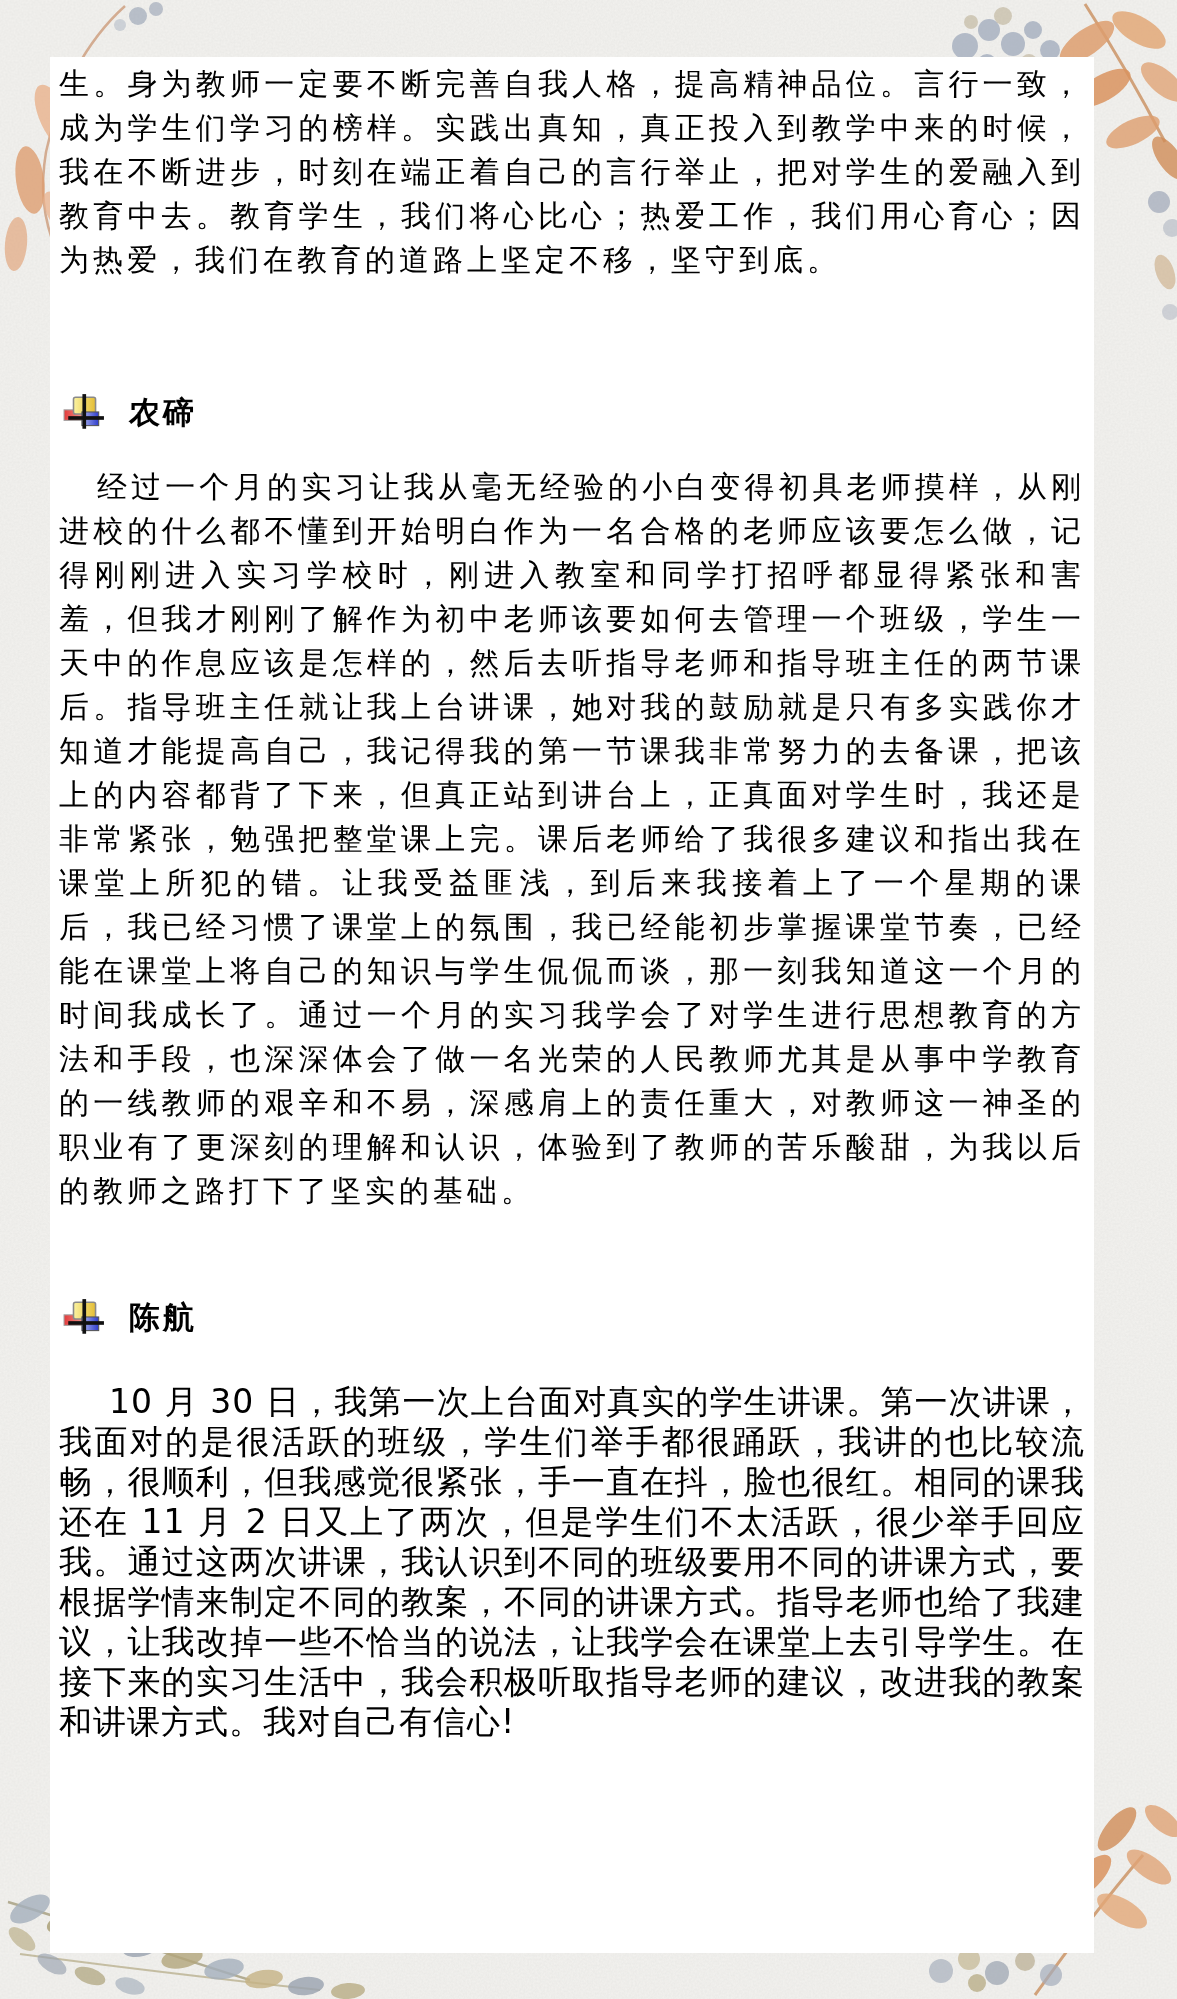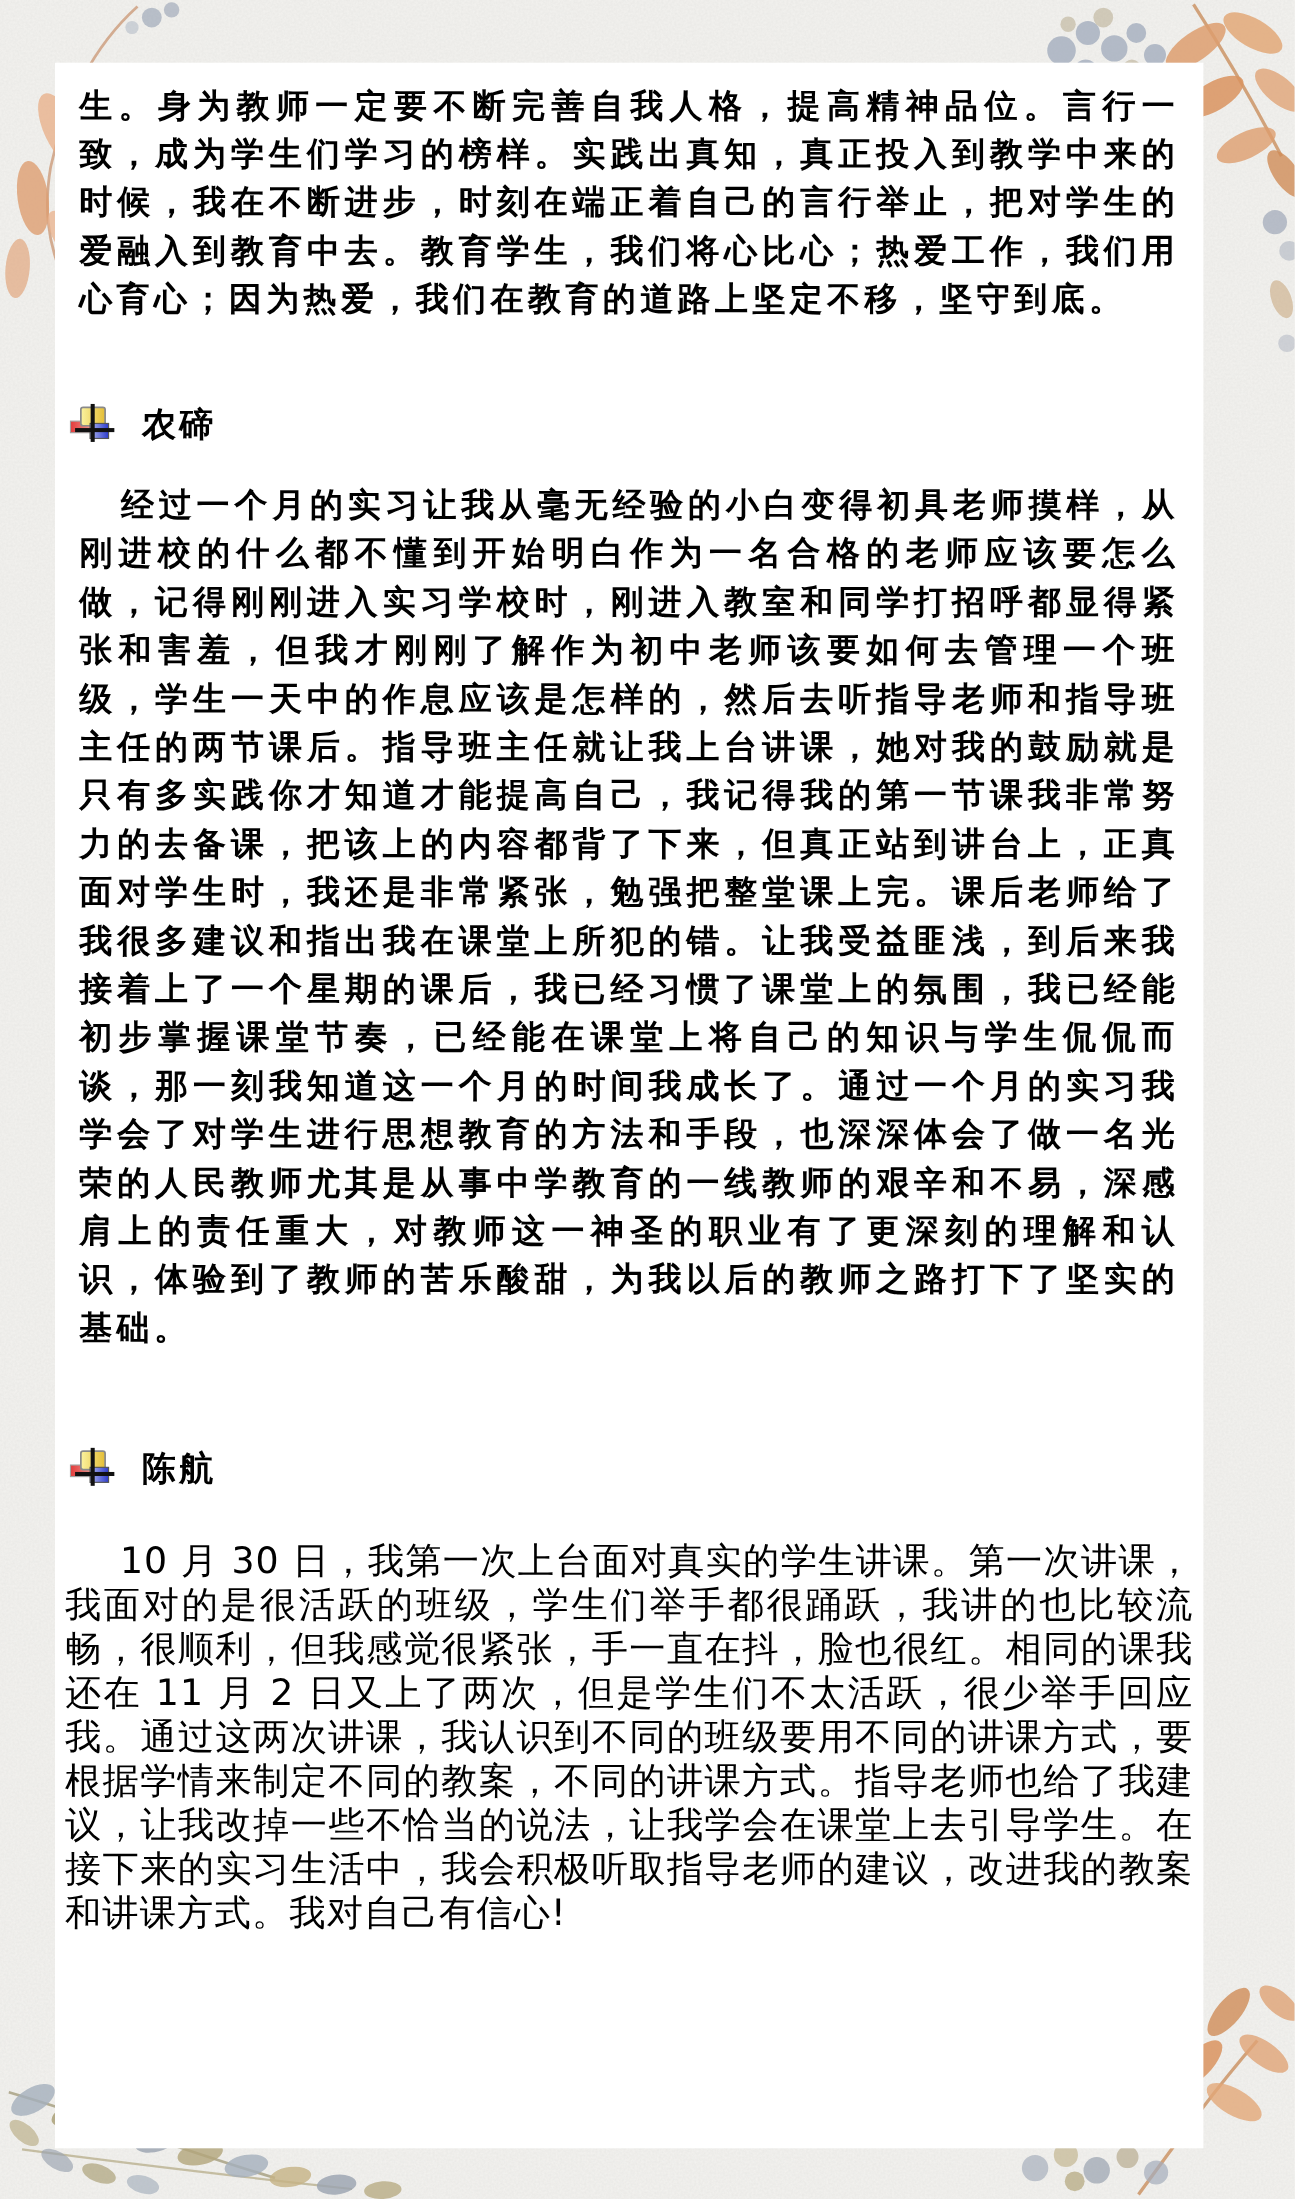--- a/index.html
+++ b/index.html
@@ -13,43 +13,43 @@
   .deco.tl{left:0;top:0;}
   .deco.tr{right:0;top:0;}
   .deco.bl{left:0;bottom:0;}
   .deco.br{right:0;bottom:0;}
   .panel{
     position:absolute;left:50px;top:57px;width:1044px;height:1896px;
     background:#ffffff;z-index:2;
     padding:5px 9px 0 9px;box-sizing:border-box;
   }
   .serif-para{
-    margin:13px;
+    margin:0;
     font-family:"DejaVu Serif","Liberation Serif",serif;
     font-size:30px;line-height:44px;letter-spacing:4px;
-    color:#000;text-align:justify;font-weight:bold;
+    color:#000;text-align:justify;
   }
   .indent{text-indent:38px;}
   .sans-para{
     margin:41px 0 0 0;
     font-family:"DejaVu Sans","Liberation Sans",sans-serif;
     font-size:33px;line-height:40px;letter-spacing:1px;
     color:#000;text-align:justify;text-indent:50px;
   }
   .section-header{
     display:flex;align-items:center;gap:24px;margin-left:4px;
     height:46px;
   }
   .section-header .obj-icon{flex:0 0 auto;display:block;}
   .section-title{
     margin:0;
     font-family:"DejaVu Sans","Liberation Sans",sans-serif;
     font-weight:700;font-size:31px;color:#000;letter-spacing:3px;
   }
-  .hdr-1{margin-top:68px;}
+  .hdr-1{margin-top:108px;}
   .hdr-2{margin-top:82px;}
   .para-2{margin-top:29px;}
 </style>
 </head>
 <body>
 
 <svg class="texture" width="1177" height="1999" aria-hidden="true">
   <filter id="paperNoise" x="0" y="0" width="100%" height="100%">
     <feTurbulence type="fractalNoise" baseFrequency="0.5" numOctaves="3" seed="7" stitchTiles="stitch"></feTurbulence>
     <feColorMatrix type="matrix" values="0 0 0 0 0.70  0 0 0 0 0.70  0 0 0 0 0.68  0 0 0 0.40 0"></feColorMatrix>

